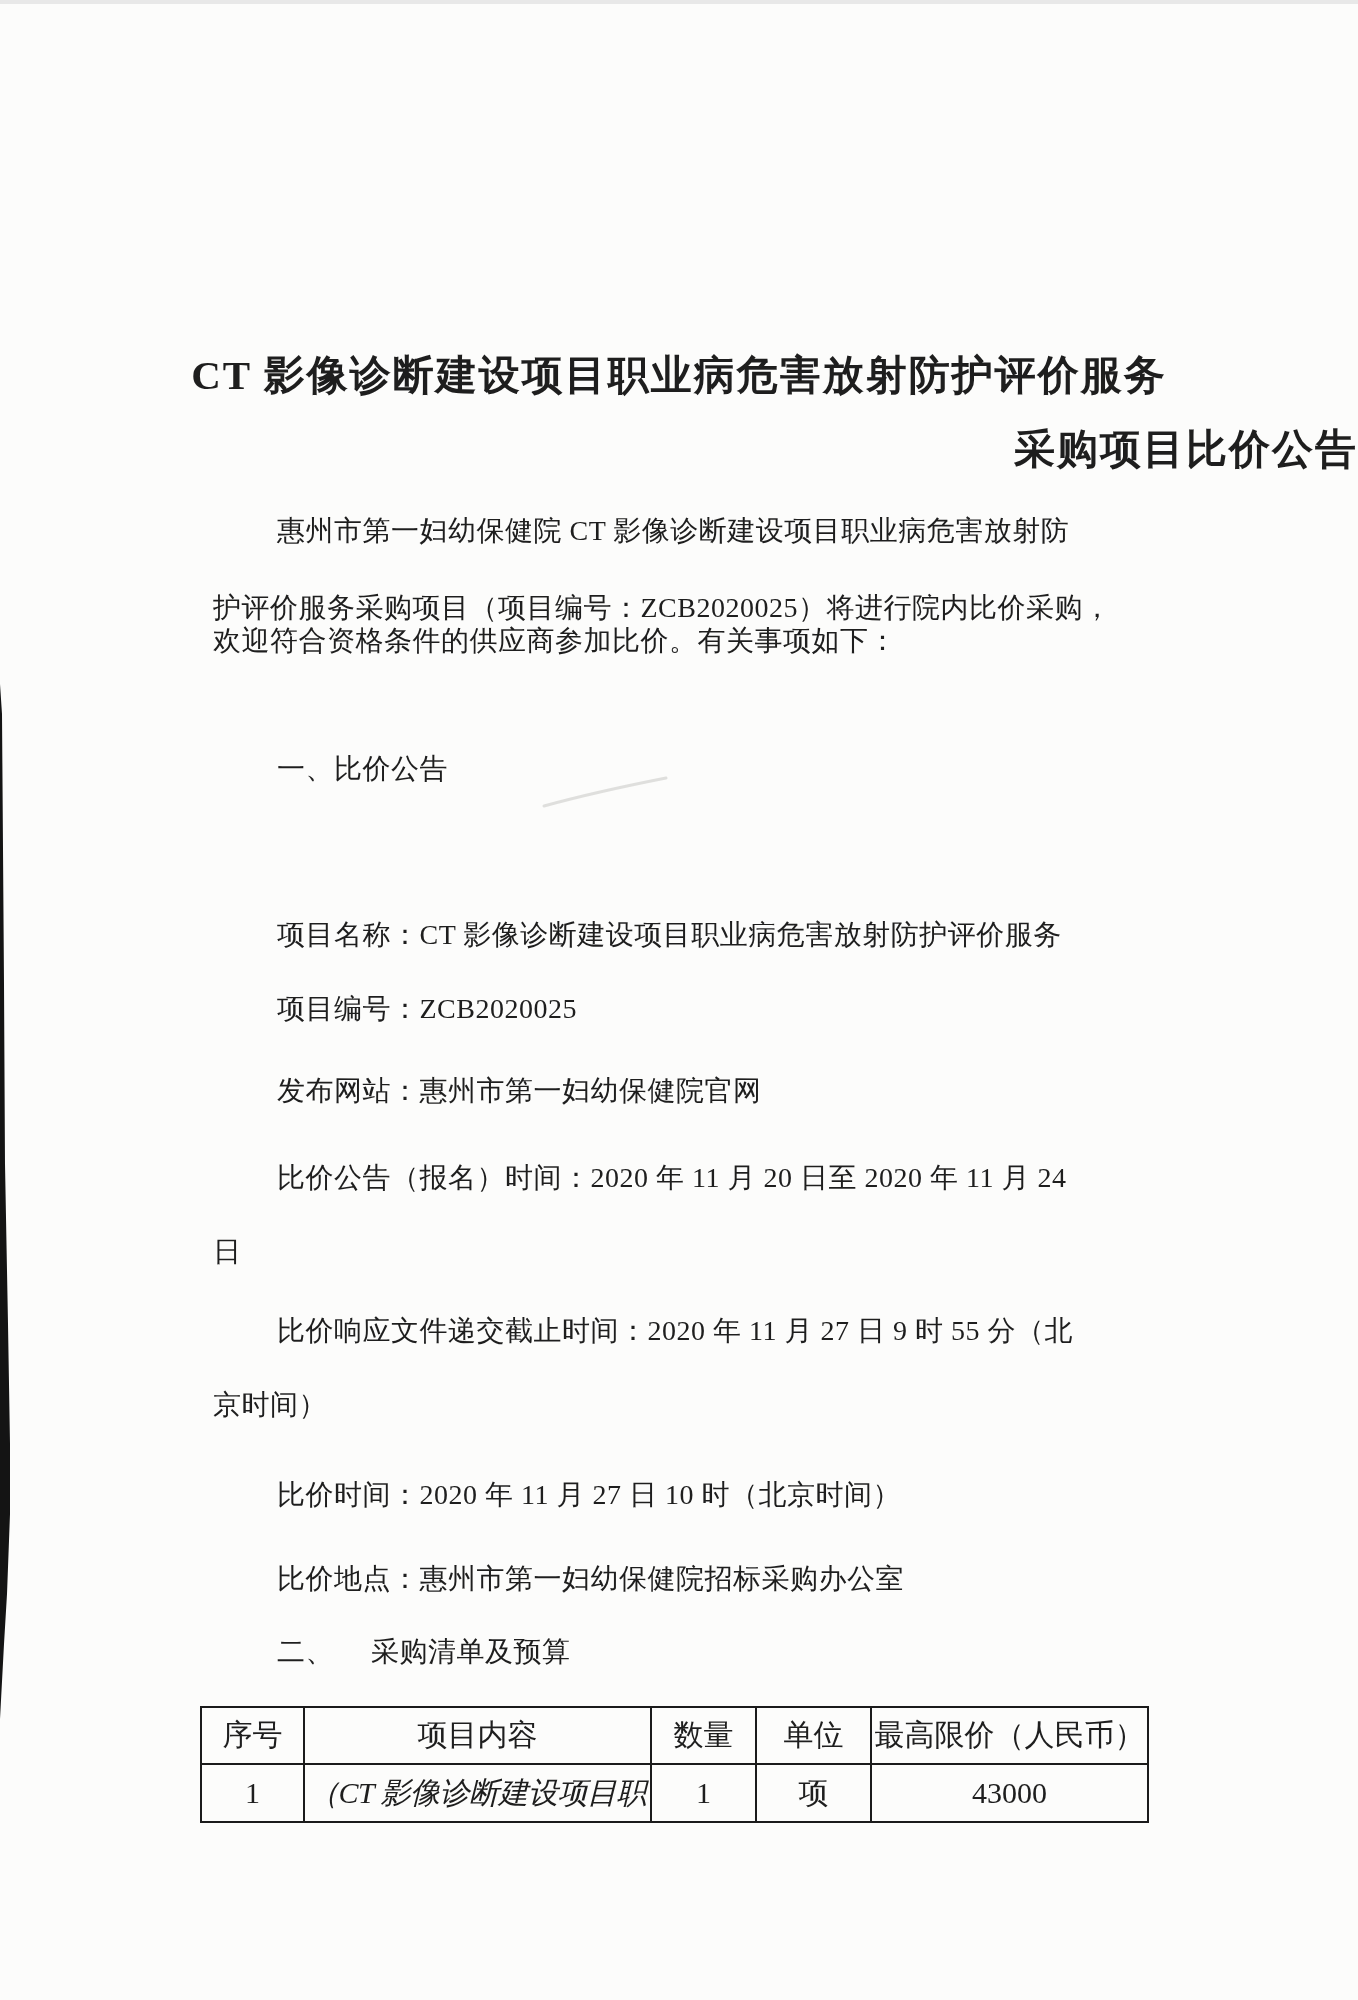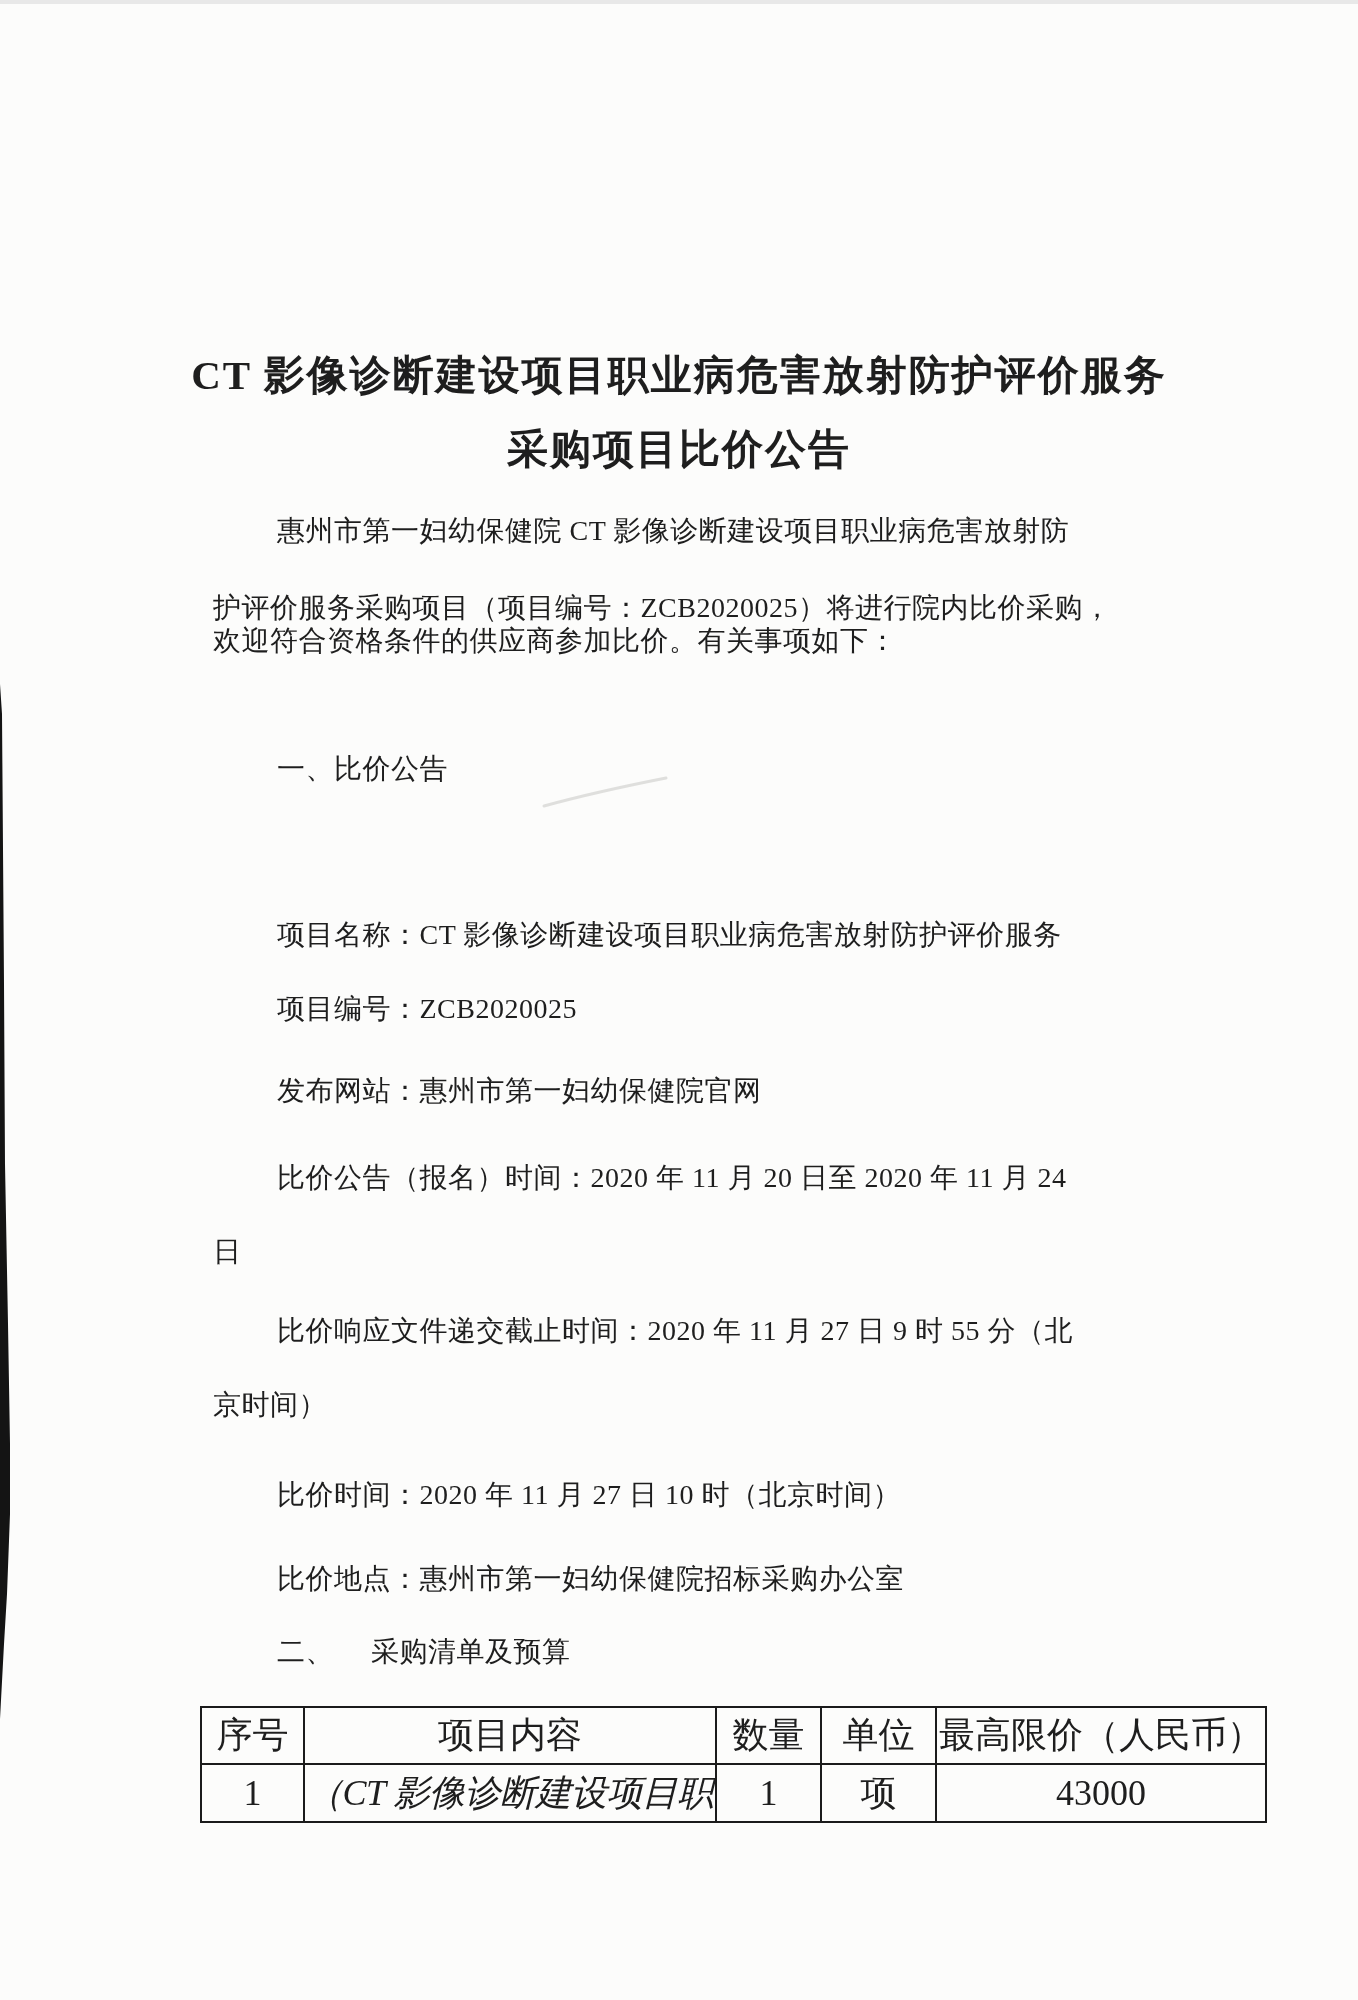--- a/index.html
+++ b/index.html
@@ -22,21 +22,21 @@
     left: 0;
     right: 0;
     text-align: center;
     font-size: 41px;
     font-weight: bold;
     letter-spacing: 2px;
     line-height: 46px;
     white-space: nowrap;
   }
   .t1 { top: 348px; }
-  .t2 { top: 422px; }
+  .t2 { top: 422px; text-align: right; }
   .line {
     position: absolute;
     left: 213px;
     width: 970px;
     font-size: 28px;
     line-height: 42px;
     letter-spacing: 0.5px;
     white-space: nowrap;
   }
   .indent { padding-left: 64px; }
@@ -47,21 +47,21 @@
     left: 200px;
     top: 1702px;
   }
   table.ptable {
     border-collapse: collapse;
     table-layout: fixed;
     background: transparent;
   }
   table.ptable th, table.ptable td {
     border: 2.5px solid #1b1b1b;
-    font-size: 36px;
+    font-size: 30px;
     font-weight: normal;
     text-align: center;
     vertical-align: middle;
     padding: 0 2px;
     overflow: hidden;
     white-space: nowrap;
   }
   table.ptable thead tr { height: 57px; }
   table.ptable tbody tr { height: 58px; }
   .col-seq   { width: 103px; }

